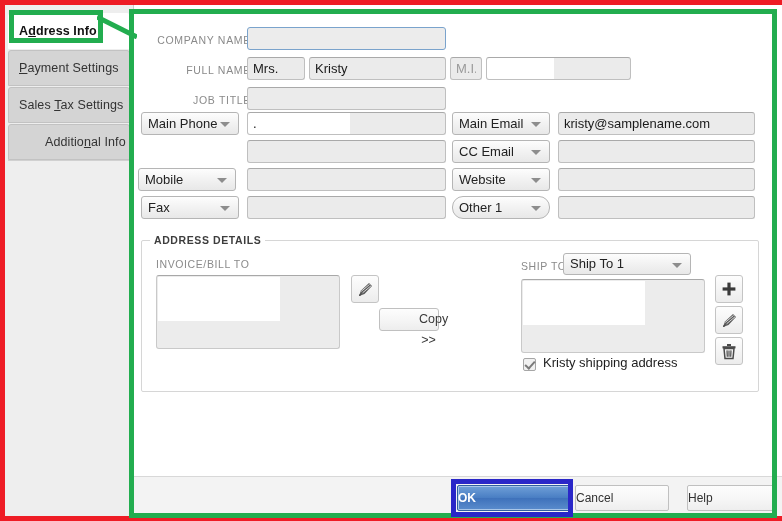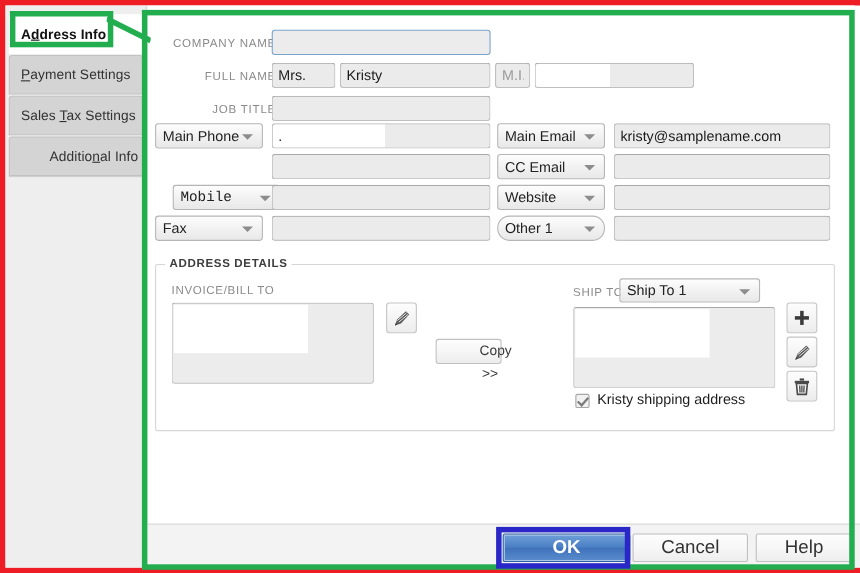--- a/index.html
+++ b/index.html
@@ -224,23 +224,22 @@
   }
   .footbtn {
     position: absolute;
     box-sizing: border-box;
     top: 8px;
     height: 26px;
     background: linear-gradient(to bottom,#fdfdfd 0,#f6f6f6 55%,#eeeeee 100%);
     border: 1px solid #c0c0c0;
     border-radius: 2px;
     font-family: "Liberation Sans", sans-serif;
-    font-size: 17px;
+    font-size: 12px;
     color: #333333;
-    text-align: center;
     line-height: 24px;
   }
   #btn-ok {
     background: linear-gradient(to bottom,#6f9fd8 0,#4a7fc4 48%,#3f72bb 52%,#5a8ccd 100%);
     border: 1px solid #2f5fa0;
     color: #ffffff;
     font-weight: bold;
     box-shadow: inset 0 0 0 1px #a9c6e8;
   }
 
@@ -312,21 +311,21 @@
     <input class="inp" style="left: 113px; top: 82px; width: 199px;" value="">
 
     <div class="ddl" style="left:7px; top:107px;">
       <span>Main Phone</span>
       <span class="caret"></span>
     </div>
     <input class="inp half" style="left: 113px; top: 107px; width: 199px;" value=".">
 
     <input class="inp" style="left: 113px; top: 135px; width: 199px;" value="">
 
-    <div class="ddl" style="left:23px; top:163px;font-family:Liberation Mono, monospace;">
+    <div class="ddl" style="left:4px; top:163px;">
       <span>Mobile</span>
       <span class="caret"></span>
     </div>
     <input class="inp" style="left: 113px; top: 163px; width: 199px;" value="">
 
     <div class="ddl" style="left:7px; top:191px;">
       <span>Fax</span>
       <span class="caret"></span>
     </div>
     <input class="inp" style="left: 113px; top: 191px; width: 199px;" value="">
@@ -366,21 +365,21 @@
 
       <div class="iconbtn" style="left:209px; top:34px;">
         <svg width="17" height="17" viewBox="0 0 17 17">
           <polygon points="2,15 4,9.5 12,2 15,5 7.5,13" fill="#5b5b5b"></polygon>
           <polygon points="2,15 4.2,14.2 2.8,12.8" fill="#3a3a3a"></polygon>
           <line x1="4.2" y1="10.4" x2="12.6" y2="3.4" stroke="#e8e8e8" stroke-width="0.9"></line>
           <line x1="5.6" y1="11.8" x2="14" y2="4.8" stroke="#e8e8e8" stroke-width="0.9"></line>
         </svg>
       </div>
 
-      <div class="pushbtn" style="left:254px; top:67px; width:60px; height:23px; line-height:21px;padding-left:39px;">Copy &gt;&gt;</div>
+      <div class="pushbtn" style="left:237px; top:67px; width:60px; height:23px; line-height:21px;padding-left:39px;">Copy &gt;&gt;</div>
 
       <div class="sublabel" style="left:379px; top:19px;">SHIP TO</div>
       <div class="ddl" style="left:421px; top:12px; width:128px; height:22px; line-height:20px;">
         <span>Ship To 1</span>
         <span class="caret"></span>
       </div>
 
       <div class="addrbox" style="left:379px; top:38px;">
         <div class="whitefill"></div>
       </div>
@@ -411,21 +410,21 @@
           <line x1="10" y1="7.4" x2="9.7" y2="13.8" stroke="#4a4a4a" stroke-width="1.2"></line>
         </svg>
       </div>
 
       <div class="chk" style="left:381px; top:117px;"></div>
       <div id="chk-label" style="left:401px; top:114px;">Kristy shipping address</div>
     </div>
 
     <div id="footer">
       <div class="footbtn" id="btn-ok" style="left:323px; width:116px;">OK</div>
-      <div class="footbtn" id="btn-cancel" style="left:441px; width:105px;">Cancel</div>
+      <div class="footbtn" id="btn-cancel" style="left:441px; width:94px;">Cancel</div>
       <div class="footbtn" id="btn-help" style="left:553px; width:88px;">Help</div>
     </div>
   </div>
 
   <div class="anno" id="anno-green-panel"></div>
   <div class="anno" id="anno-green-tab"></div>
   <svg class="anno" id="anno-green-connector" viewBox="0 0 40 24">
     <line x1="0" y1="2" x2="40" y2="22" stroke="#22ad4f" stroke-width="5"></line>
   </svg>
   <div class="anno" id="anno-blue-ok"></div>

